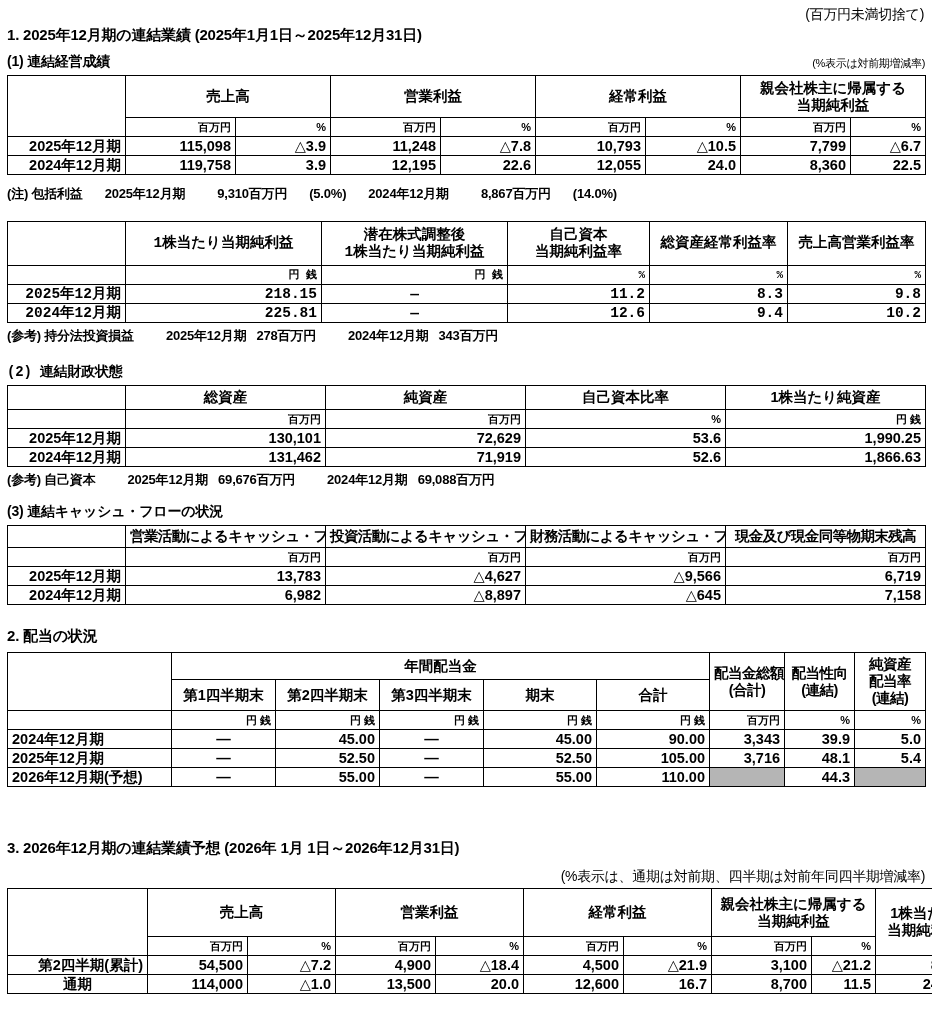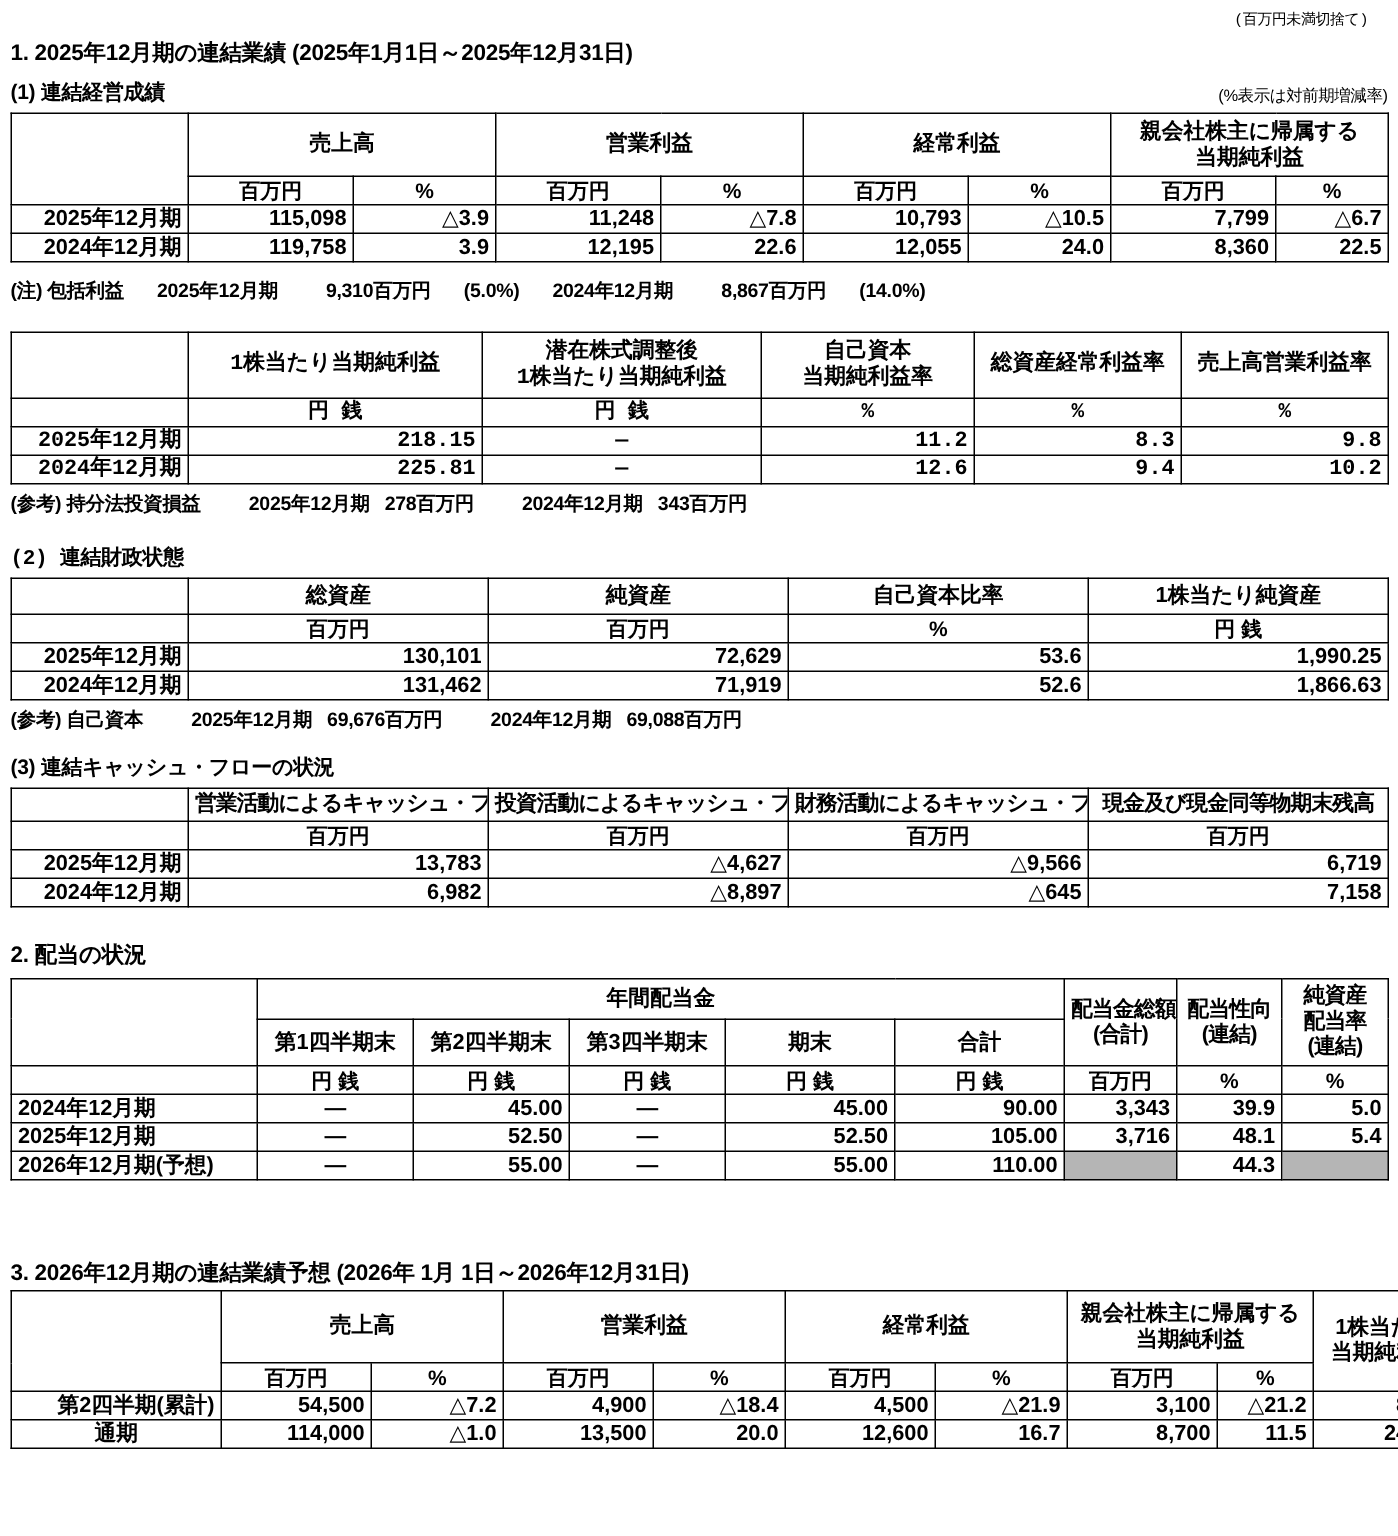--- a/index.html
+++ b/index.html
@@ -20,26 +20,25 @@
     position: relative;
     width: 932px;
     height: 1024px;
     padding: 0;
     box-sizing: border-box;
   }
 
   
   .topnote {
     position: absolute;
-    right: 20px;
+    right: 8px;
     top: 6px;
-    font-size: 10px;
+    font-size: 14px;
     letter-spacing: -0.3px;
     white-space: nowrap;
-    font-family: Liberation Mono, monospace;
   }
   .h1 {
     font-size: 15px;
     font-weight: bold;
     letter-spacing: -0.2px;
     white-space: nowrap;
   }
   .h2 {
     font-size: 14px;
     font-weight: bold;
@@ -90,22 +89,22 @@
   }
   table.fin th {
     text-align: center;
     font-size: 14.5px;
   }
   td.num {
     text-align: right;
     font-size: 14.5px;
   }
   td.unit {
-    text-align: center;
-    font-size: 14px;
+    text-align: right;
+    font-size: 11px;
     height: 17px;
   }
   td.rowlab {
     text-align: right;
     font-size: 14.5px;
     padding-right: 6px;
   }
   td.rowlab-l {
     text-align: left;
     font-size: 14.5px;
@@ -430,20 +429,23 @@
           <td class="num">110.00</td>
           <td class="num shaded"></td>
           <td class="num">44.3</td>
           <td class="num shaded"></td>
         </tr>
       </tbody>
     </table>
 
     <div class="h1" style="margin-top:52px;">3. 2026年12月期の連結業績予想 (2026年 1月 1日～2026年12月31日)</div>
 
+    <div class="mt10" style="text-align:right;">
+      <span class="topnote" style="position:static;">(%表示は、通期は対前期、四半期は対前年同四半期増減率)</span>
+    </div>
 
     <table class="fin mt2">
       <colgroup>
         <col style="width:140px">
           <col style="width:100px">
           <col style="width:88px">
         <col style="width:100px">
           <col style="width:88px">
         <col style="width:100px">
           <col style="width:88px">

